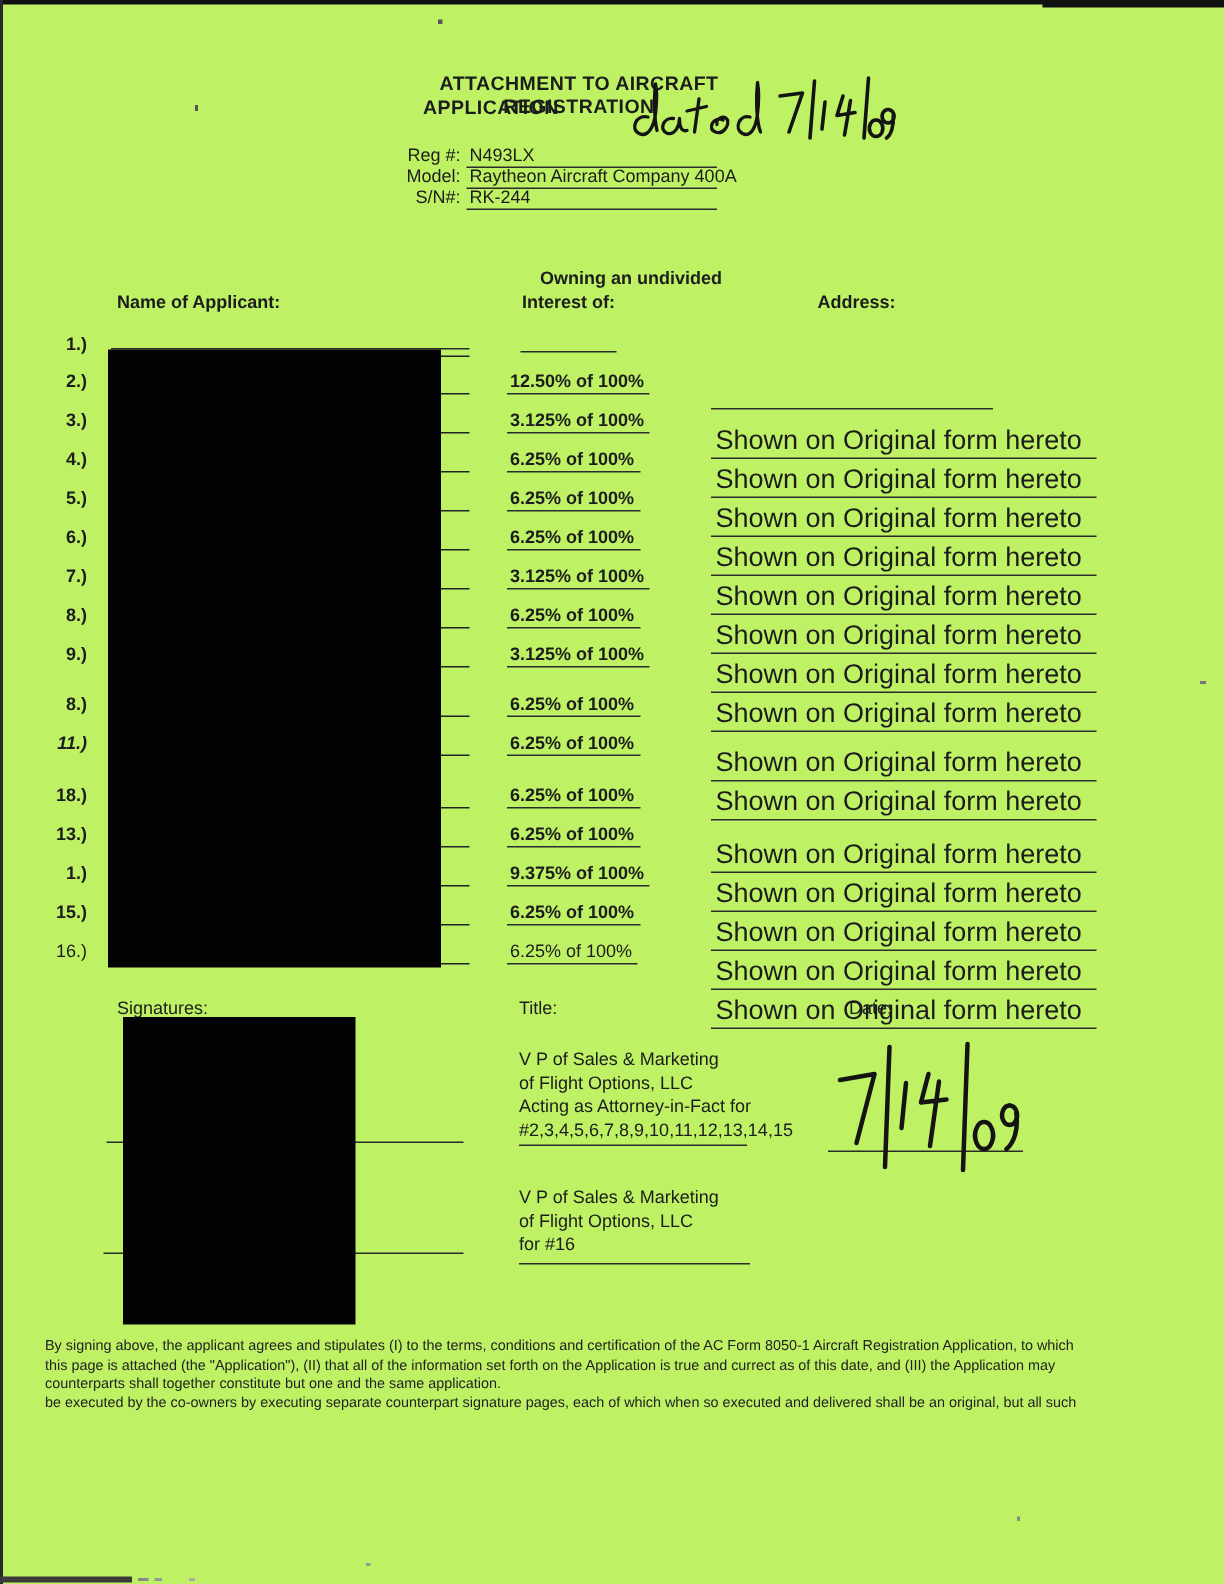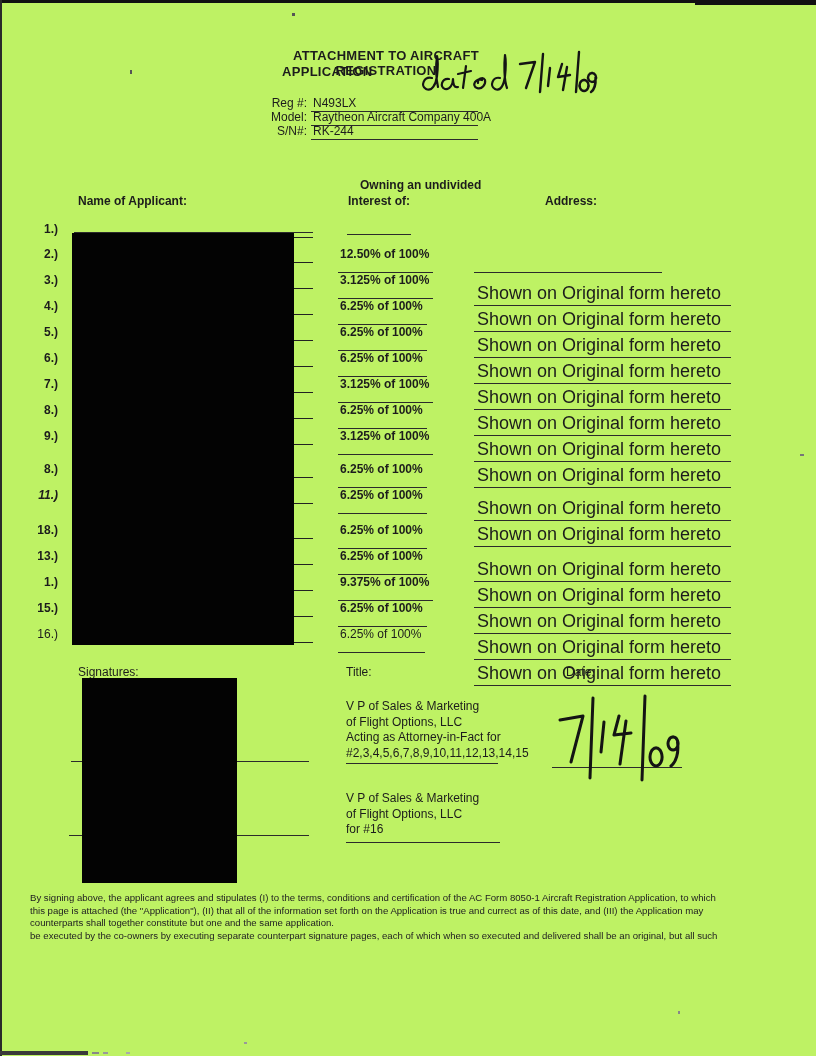--- a/index.html
+++ b/index.html
@@ -24,21 +24,21 @@
 
   .acraft-row { position:absolute; height:15px; font-size:12px; }
   .acraft-label { position:absolute; left:262px; width:45px; text-align:right; top:0; }
   .acraft-val { position:absolute; left:311px; top:0; width:167px; border-bottom:1.5px solid #2b2b2b; white-space:nowrap; padding:0 0 1px 2px; }
 
   .hdr { position:absolute; font-size:12px; font-weight:bold; white-space:nowrap; }
 
   .row-num { position:absolute; left:24px; width:34px; text-align:right; font-size:12px; font-weight:bold; }
   .stub { position:absolute; left:293px; width:20px; border-top:1.5px solid #222; height:0; }
   .interest { position:absolute; left:338px; font-size:12px; font-weight:bold; white-space:nowrap; }
-  .interest span { display:inline-block; border-bottom:1.5px solid #2b2b2b; padding:0 4px 11px 2px; }
+  .interest span { display:inline-block; border-bottom:1.5px solid #2b2b2b; padding:0 4px 1px 2px; }
   .interest.blank { left:347px; }
   .interest.blank span { width:64px; height:14px; padding:0; }
   .address { position:absolute; left:474px; font-size:18px; white-space:nowrap;margin-top:36px; }
   .address span { display:inline-block; border-bottom:1.5px solid #2b2b2b; padding:0 10px 1px 3px; }
   .address.blank span { width:188px; height:14px; padding:0; }
   .row.light .row-num, .row.light .interest span { font-weight:400; }
 
   .sig-label, .col-label { font-size:12px; }
   .title-block { position:absolute; font-size:12px; line-height:15.7px; white-space:pre-line; }
   .footer-line { white-space:nowrap; font-size:9.6px; line-height:12.6px; color:#222; }

